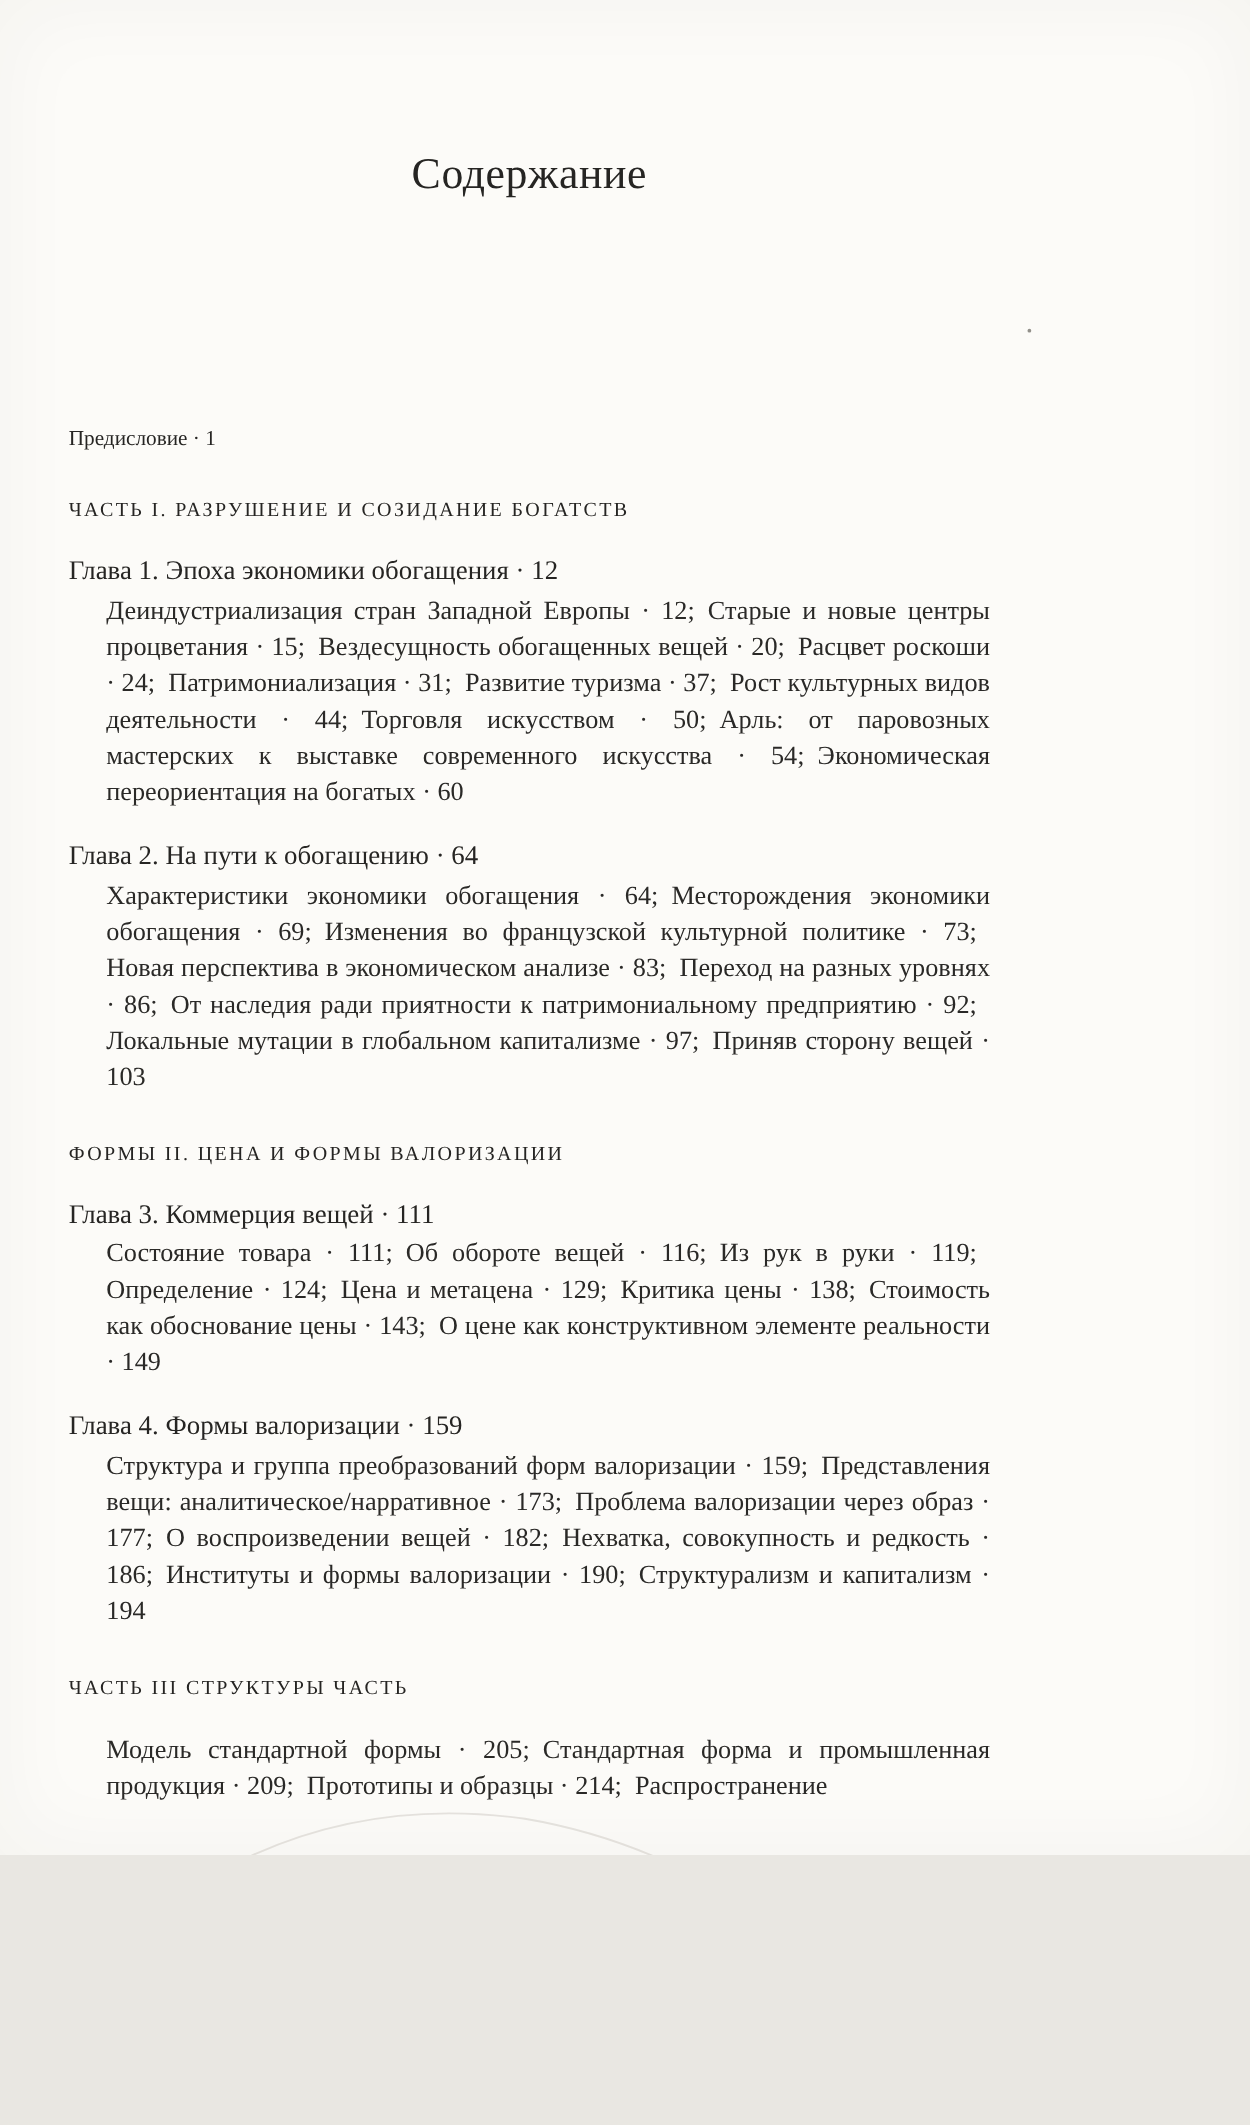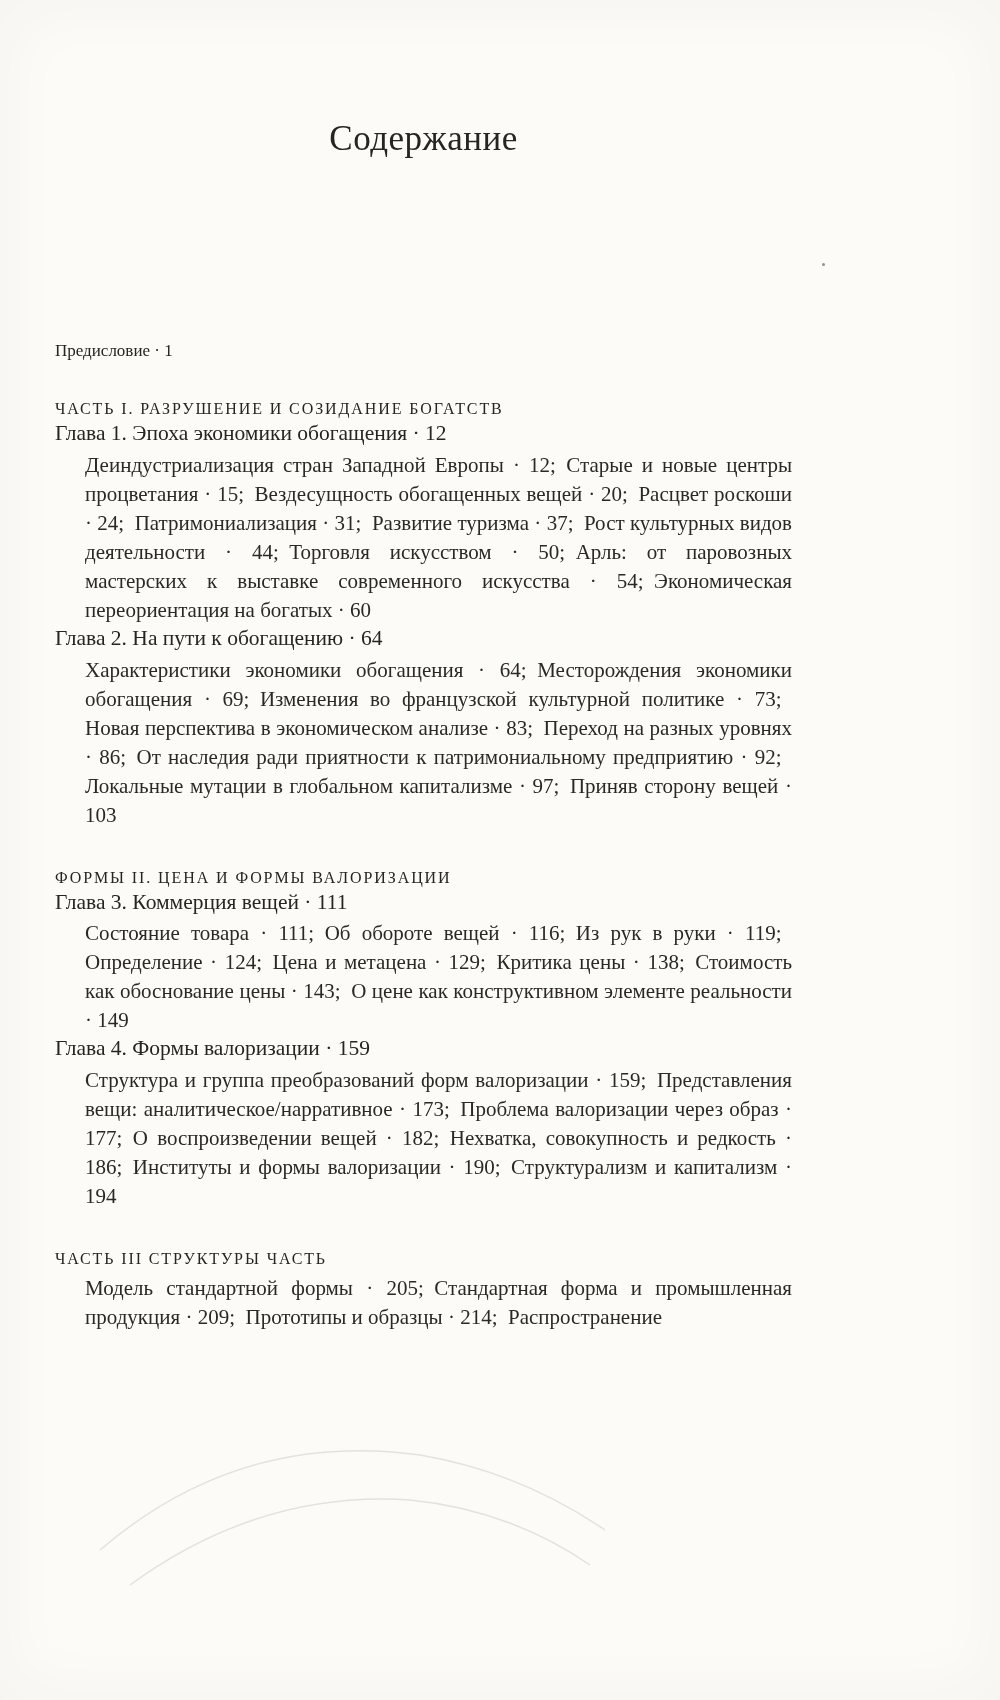--- a/index.html
+++ b/index.html
@@ -1,20 +1,20 @@
 <!DOCTYPE html>
 <html lang="ru"><head>
 <meta charset="utf-8">
 <style>
   * { margin: 0; padding: 0; box-sizing: border-box; }
   html, body { background: #e9e7e2; }
   .scan-page {
     position: relative;
     width: 1000px;
-    height: 1700px;
+    height: 1484px;
     margin: 0 auto;
     background: #fcfbf8;
     color: #262523;
     font-family: "Liberation Serif", "DejaVu Serif", serif;
     overflow: hidden;
     box-shadow: inset 0 0 70px rgba(60,50,30,0.04);
   }
   .content {
     padding: 0 208px 0 55px;
   }
@@ -31,21 +31,21 @@
     margin-top: 180px;
     line-height: 1.25;
   }
   .toc-part { margin-top: 38px; }
   .part-heading {
     font-size: 16px;
     font-weight: 400;
     letter-spacing: 1.9px;
     line-height: 1.3;
   }
-  .chapter { }
+  .chapter { margin-top: 23px; }
   .chapter-title {
     font-size: 21.5px;
     font-weight: 400;
     line-height: 1.25;
   }
   .chapter-topics {
     font-size: 21px;
     line-height: 29px;
     text-align: justify;
     margin: 4px 0 0 30px;

